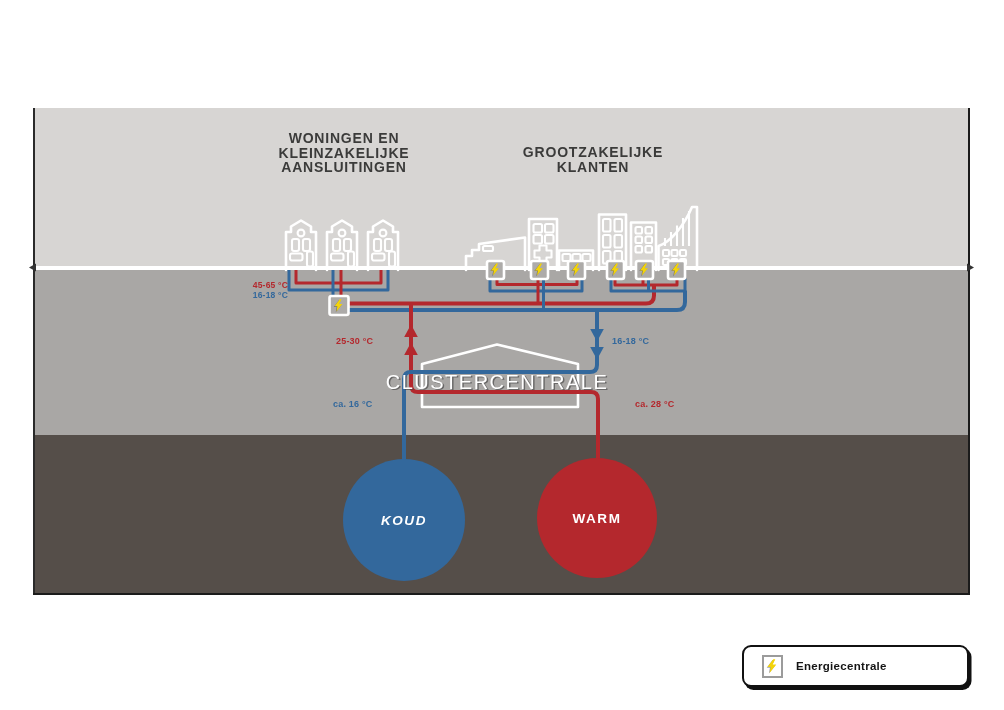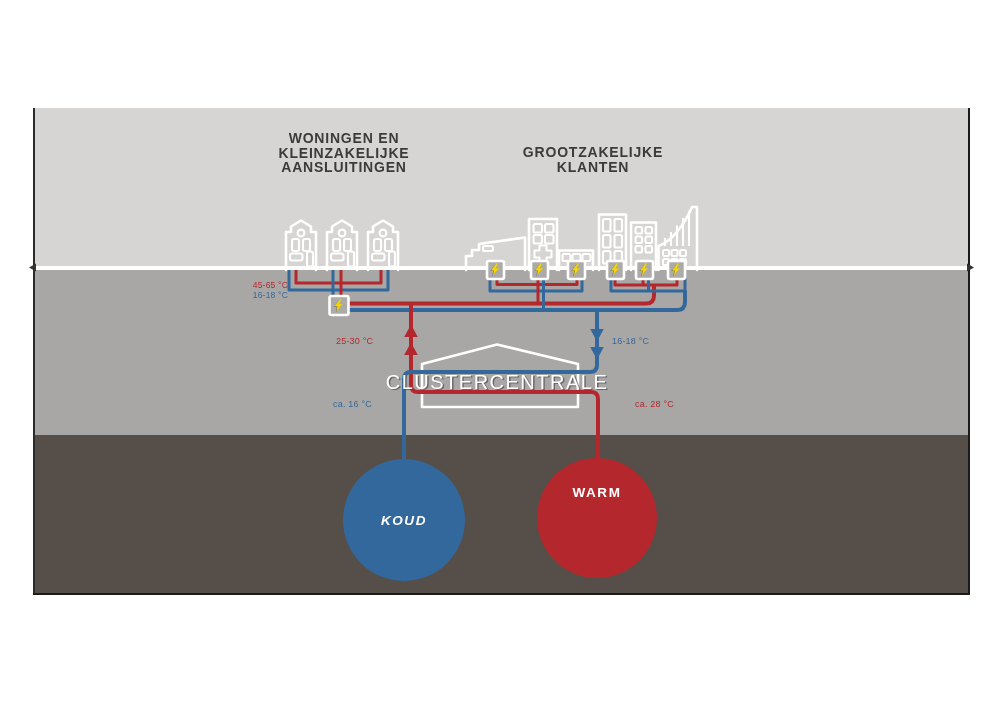--- a/index.html
+++ b/index.html
@@ -18,21 +18,21 @@
   
   .bld{stroke:#ffffff;stroke-width:2.6;fill:none;stroke-linejoin:round;stroke-linecap:round;}
   .win{stroke:#ffffff;stroke-width:2.1;fill:none;stroke-linejoin:round;}
   .pw{stroke:#b4282d;fill:none;stroke-linejoin:round;stroke-linecap:butt;}
   .pc{stroke:#33689c;fill:none;stroke-linejoin:round;stroke-linecap:butt;}
   .s3{stroke-width:3px;} .s4{stroke-width:4px;}
   .ebox{fill:#adaba9;stroke:#ffffff;stroke-width:2.6;}
   
   .ttl{position:absolute;transform:translateX(-50%);text-align:center;color:#3b3b3a;
        font-weight:bold;font-size:14px;line-height:14.5px;letter-spacing:0.8px;white-space:nowrap;}
-  .temp{position:absolute;font-weight:normal;font-size:9px;letter-spacing:0.2px;white-space:nowrap;}
+  .temp{position:absolute;font-weight:bold;font-size:9px;letter-spacing:0.2px;white-space:nowrap;}
   .temp-sm{font-size:8.5px;line-height:10.5px;}
   .red{color:#b4282d;text-align:center;} .blue{color:#33689c;}
   .cluster-t{position:absolute;left:497px;top:382px;transform:translate(-50%,-50%);
        color:#fff;font-weight:normal;font-size:20px;letter-spacing:1.5px;white-space:nowrap;
        text-shadow:1.5px 1.5px 0 rgba(70,70,70,0.65);}
   .well-t{position:absolute;transform:translate(-50%,-50%);color:#fff;font-weight:bold;
        font-size:13.5px;letter-spacing:1.6px;white-space:nowrap;}
   
   .legend{position:absolute;left:742px;top:645px;width:227px;height:42px;background:#fff;
        border:2.5px solid #111;border-radius:9px;box-shadow:2.5px 3px 0 #111;
@@ -227,16 +227,24 @@
 
   <div class="temp temp-sm red" style="left:236px;top:279.5px;width:52px;text-align:right;">45-65 °C</div>
   <div class="temp temp-sm blue" style="left:236px;top:290px;width:52px;text-align:right;">16-18 °C</div>
   <div class="temp red" style="left:336px;top:335.5px;">25-30 °C</div>
   <div class="temp blue" style="left:612px;top:335.5px;">16-18 °C</div>
   <div class="temp blue" style="left:333px;top:398.5px;">ca. 16 °C</div>
   <div class="temp red" style="left:611px;top:398.5px;margin-left:24px;">ca. 28 °C</div>
 
   <div class="cluster-t">CLUSTERCENTRALE</div>
   <div class="well-t" style="left:404px;top:520px;font-style:italic;">KOUD</div>
-  <div class="well-t" style="left:597px;top:492px;">WARM</div>
-
+  <div class="well-t" style="left:597px;top:518px;">WARM</div>
+
+  <div class="legend">
+    <span class="ic">
+      <svg width="13" height="15" viewBox="0 0 12 15">
+          <use href="#bolt"></use>
+        </svg>
+    </span>
+    <span class="lb">Energiecentrale</span>
+  </div>
 
 </div>
 
 </body></html>

